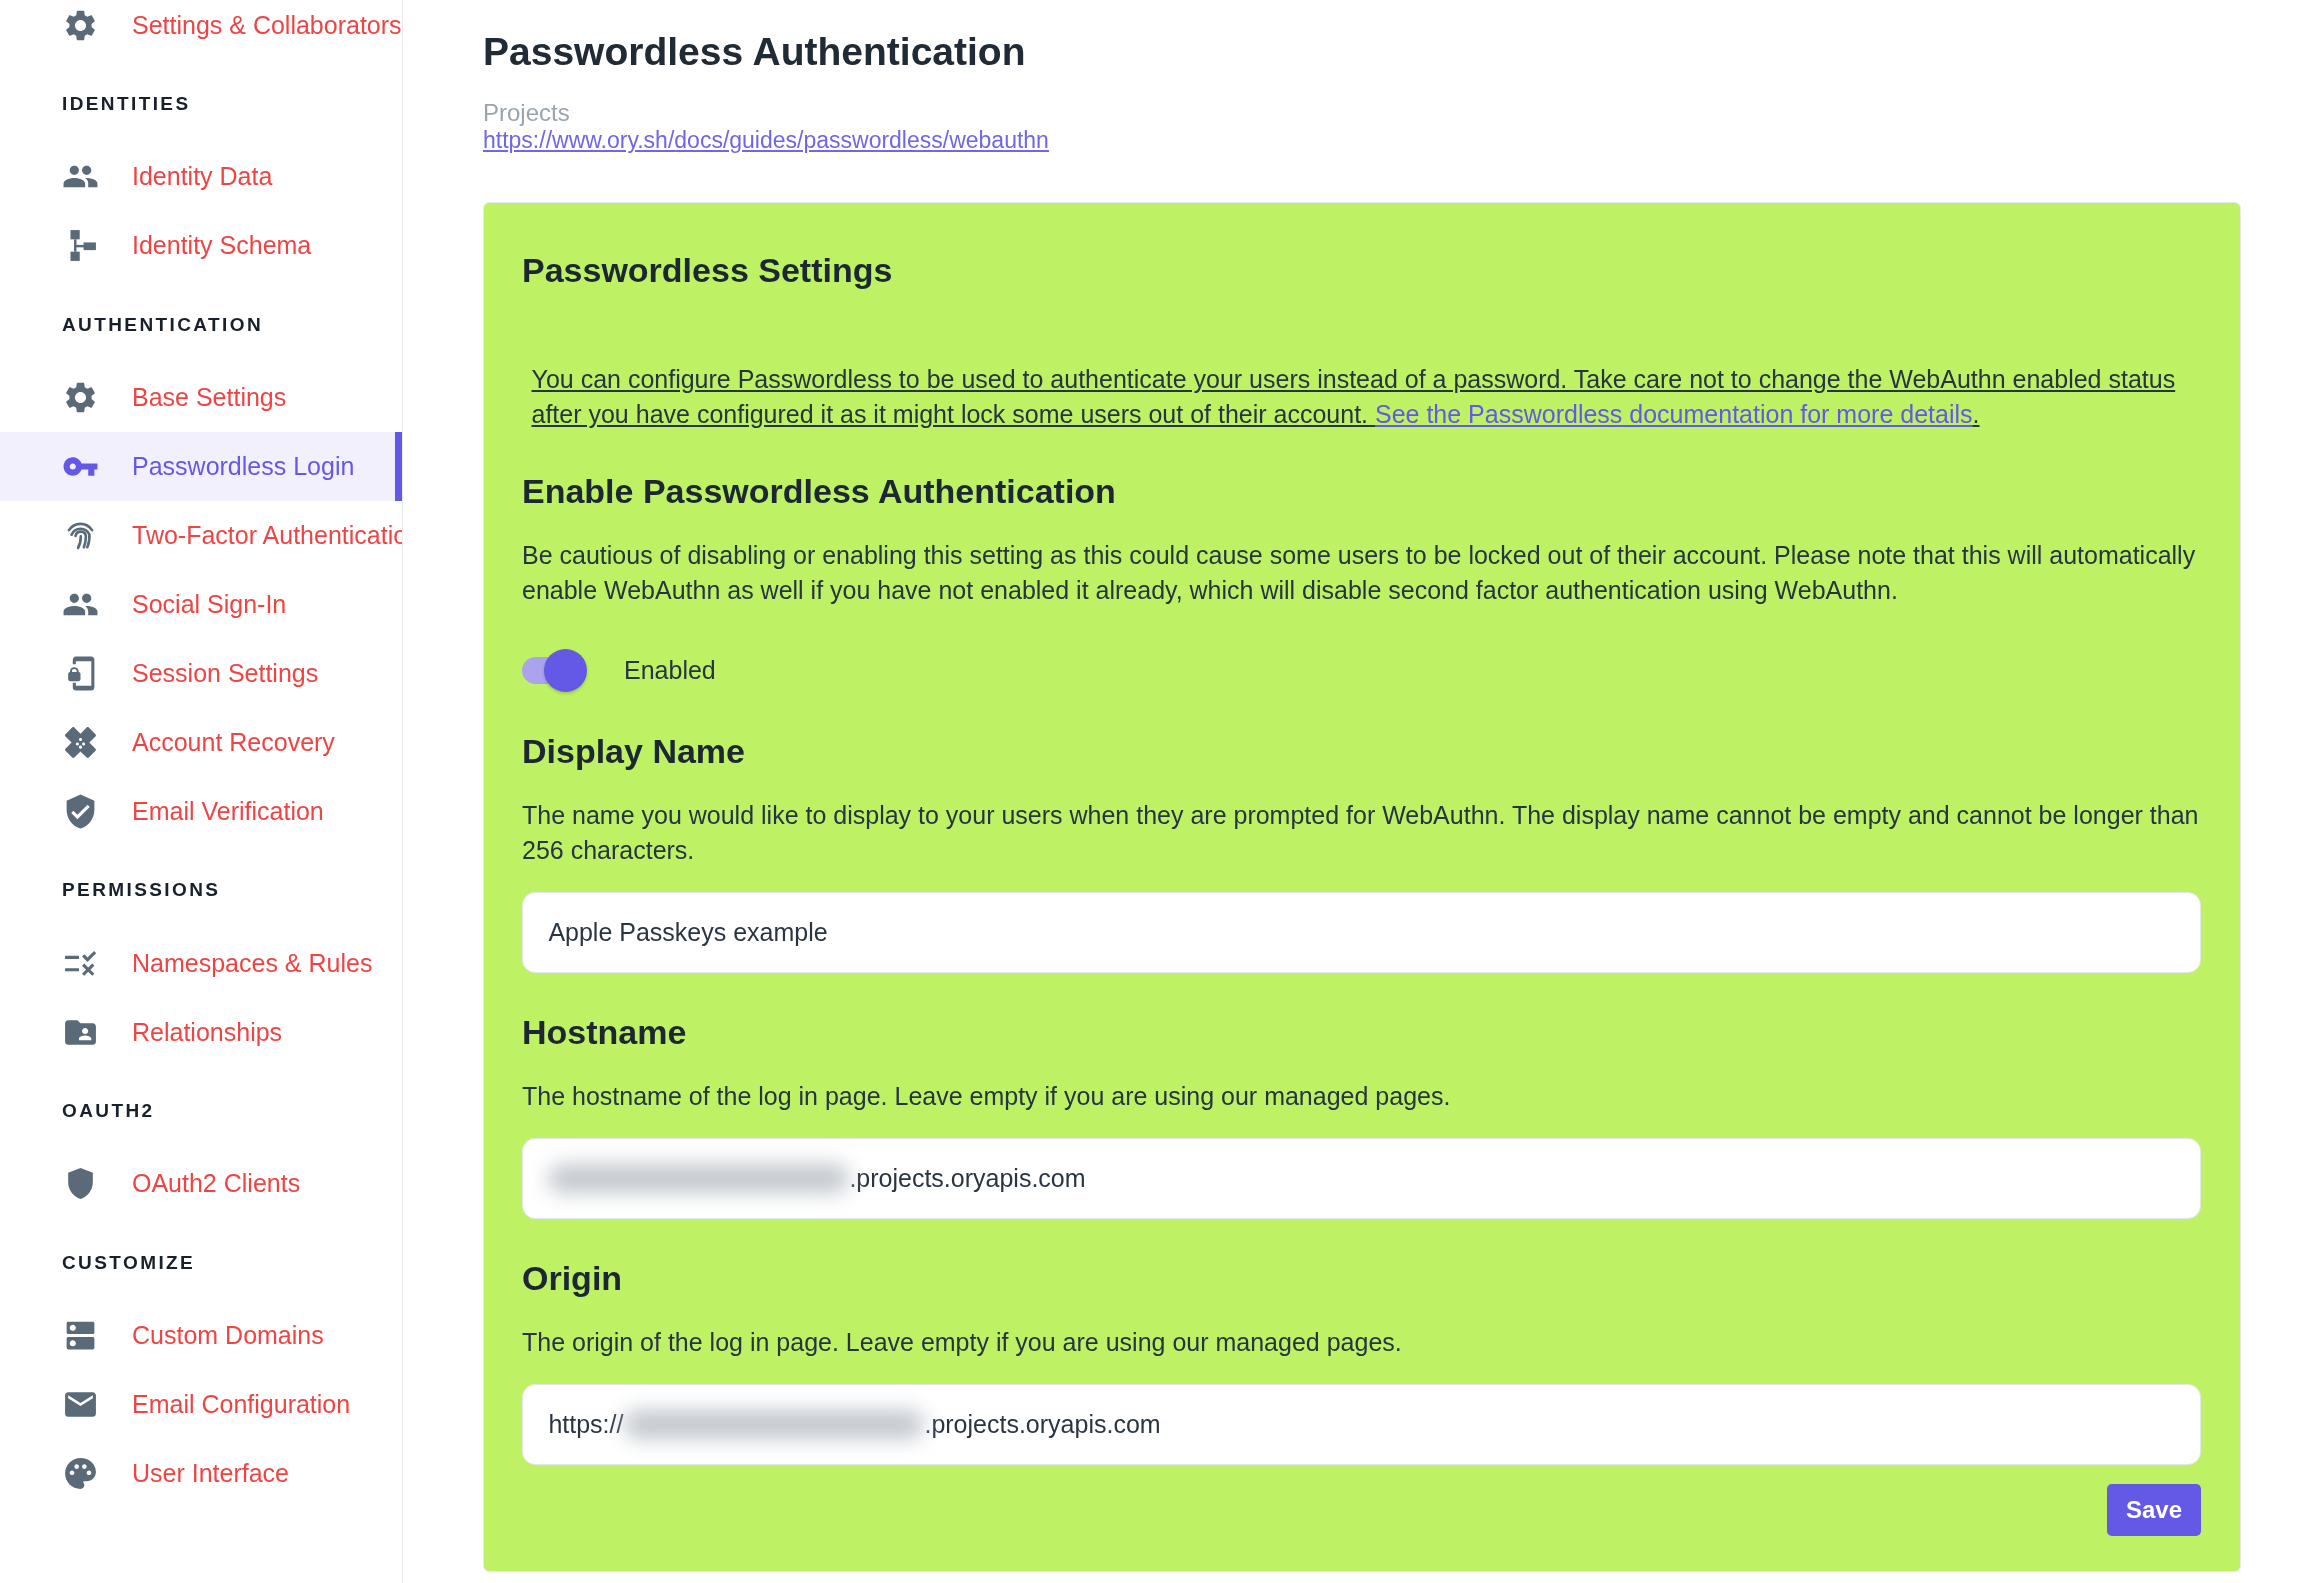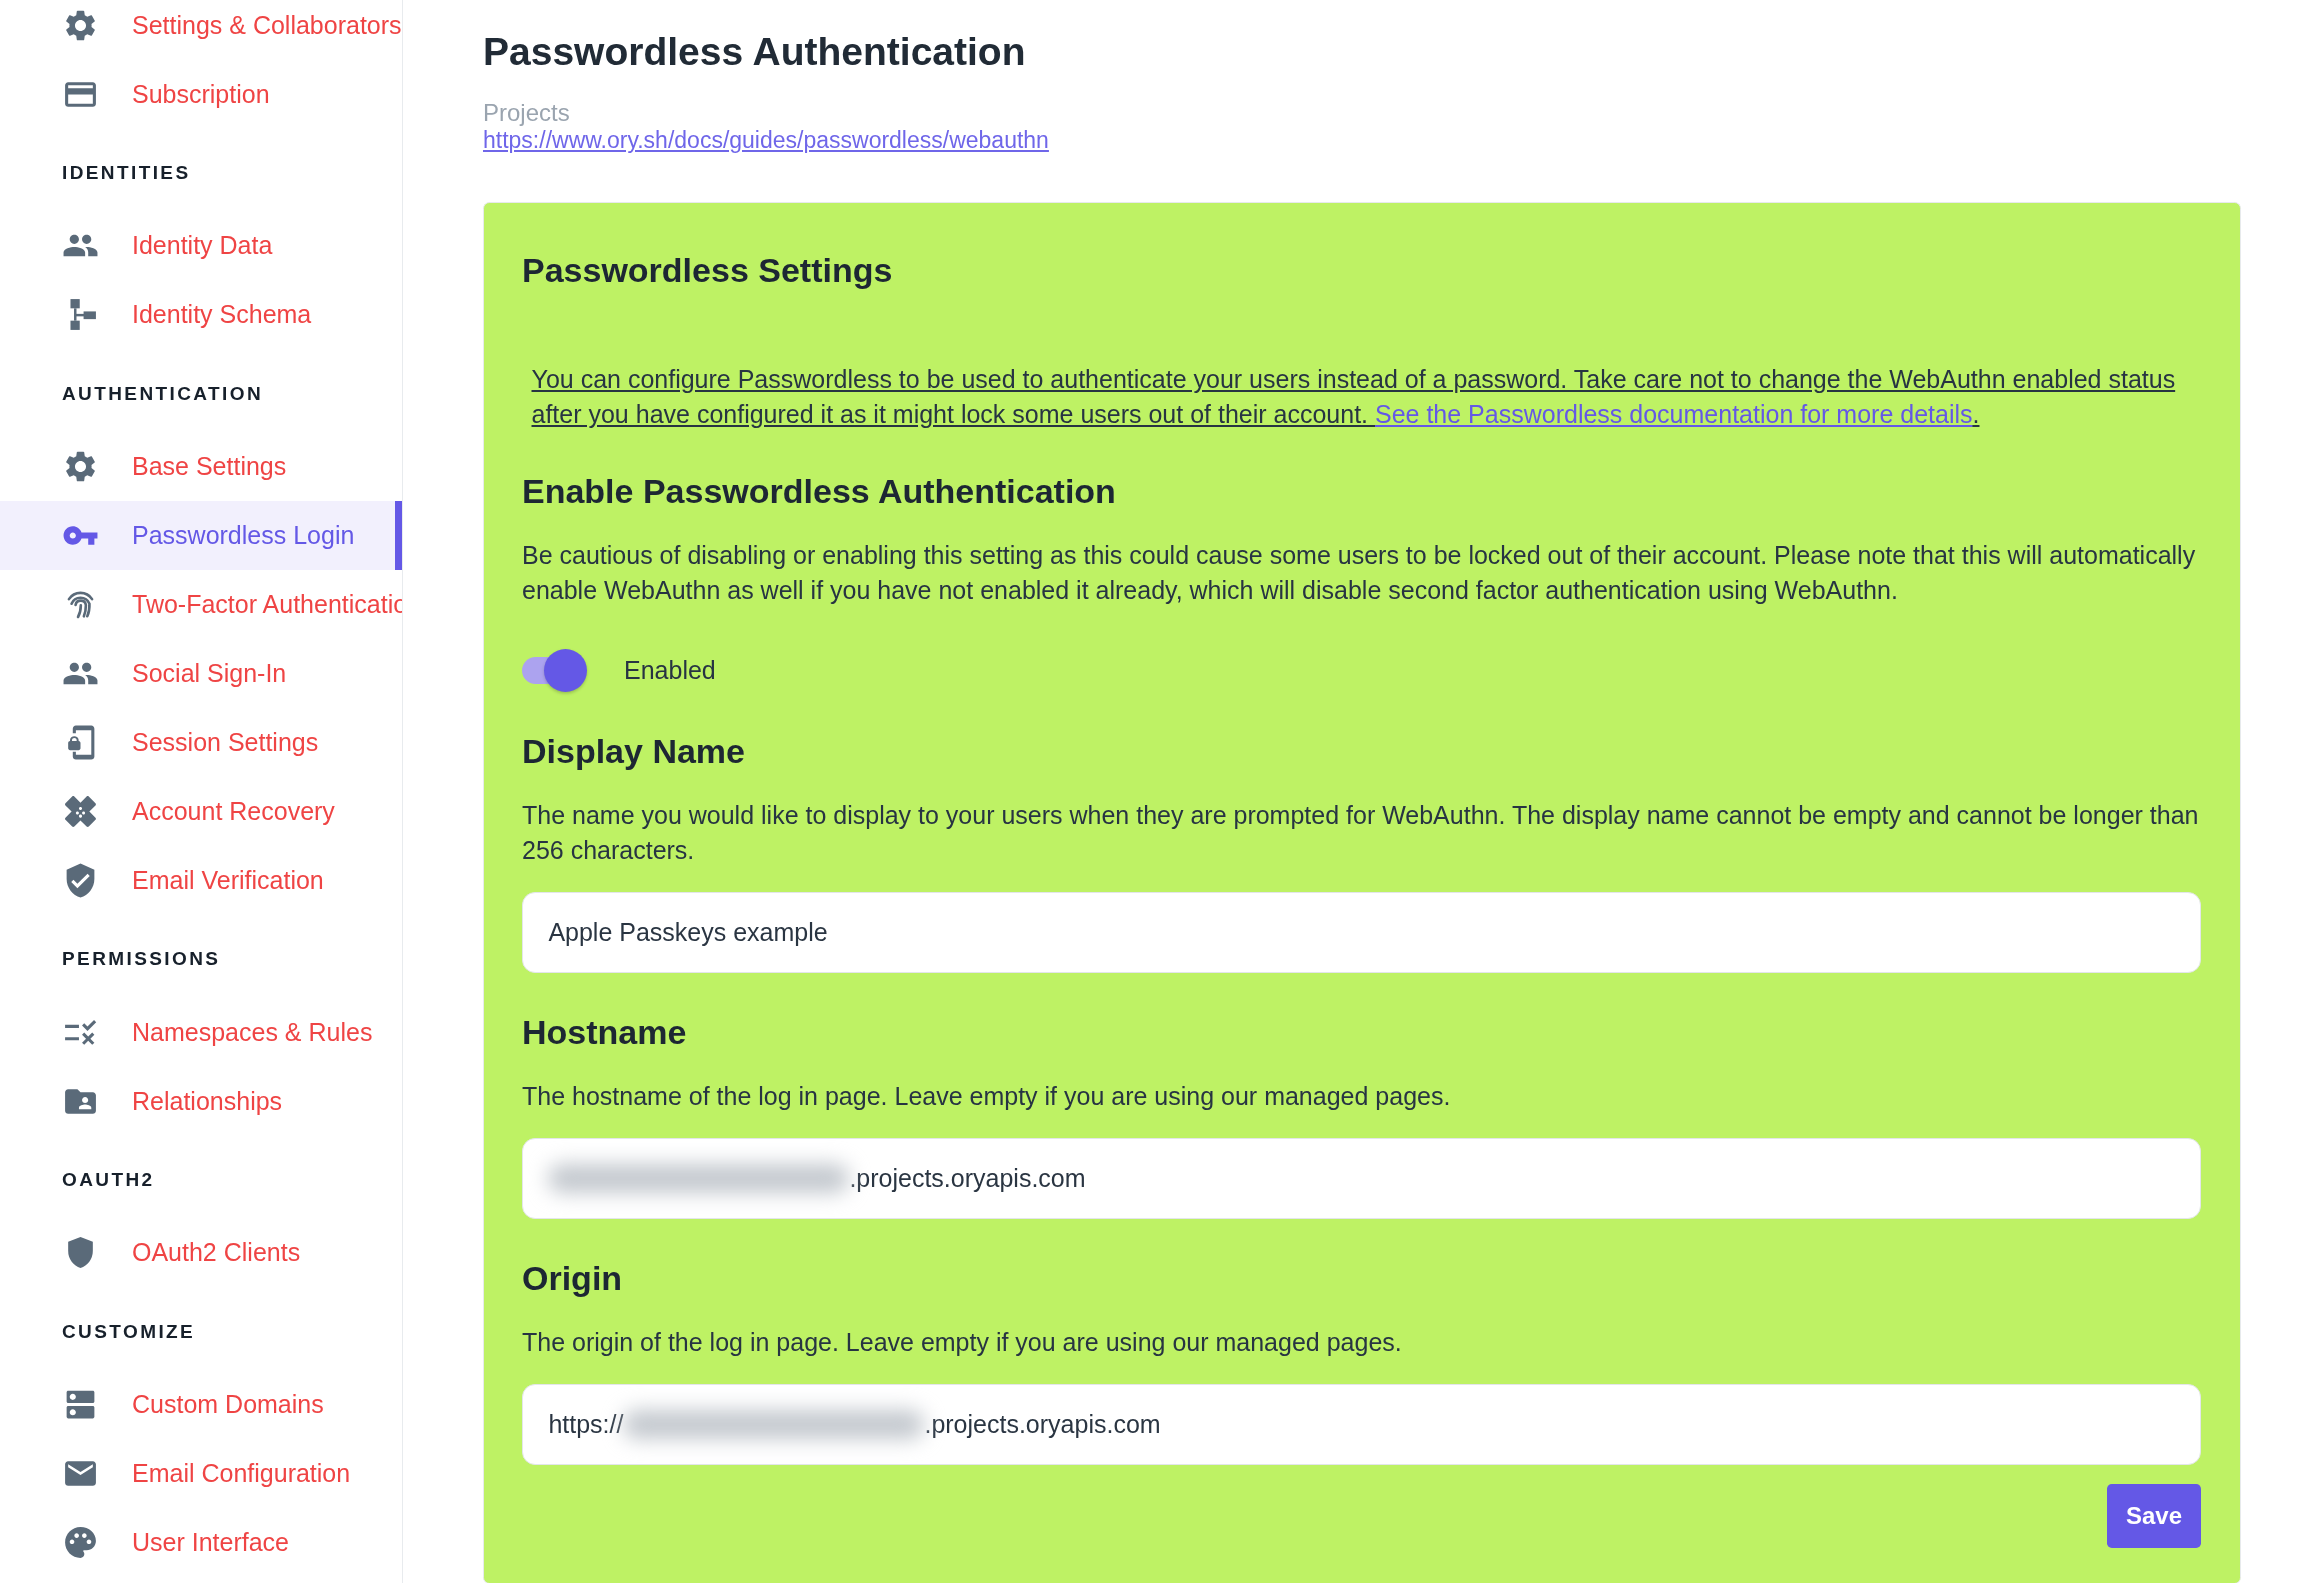--- a/index.html
+++ b/index.html
@@ -53,45 +53,37 @@
 
   
   .input-box{margin-top:24px;height:81px;box-sizing:border-box;border:1.6px solid #E3E6EA;
              border-radius:13px;background:#fff;display:flex;align-items:center;
              padding-left:25.4px;font-size:25px;color:#2A3542;cursor:text;}
   .blur{display:inline-block;width:301px;height:29px;border-radius:14.3px;background:#C3C8CE;
         filter:blur(10.3px);vertical-align:-6.4px;}
 
   
   .card-footer{margin-top:19px;display:flex;justify-content:flex-end;}
-  .save-btn{width:94px;height:64px;background:#6458E6;color:#fff;border:none;border-radius:4.8px;
+  .save-btn{width:94px;height:52px;background:#6458E6;color:#fff;border:none;border-radius:4.8px;
             font-family:inherit;font-size:24px;font-weight:bold;cursor:pointer;}
 </style>
 </head>
 <body>
 
 <div class="app">
 
   <nav class="sidebar">
     <div class="side-list" id="side-list">
         <div class="side-item">
           <span class="icn">
             <svg viewBox="0 0 24 24" fill="currentColor">
               <path d="M19.14 12.94c.04-.3.06-.61.06-.94 0-.32-.02-.64-.07-.94l2.03-1.58c.18-.14.23-.41.12-.61l-1.92-3.32c-.12-.22-.37-.29-.59-.22l-2.39.96c-.5-.38-1.03-.7-1.62-.94l-.36-2.54c-.04-.24-.24-.41-.48-.41h-3.84c-.24 0-.43.17-.47.41l-.36 2.54c-.59.24-1.13.57-1.62.94l-2.39-.96c-.22-.08-.47 0-.59.22L2.74 8.87c-.12.21-.08.47.12.61l2.03 1.58c-.05.3-.09.63-.09.94s.02.64.07.94l-2.03 1.58c-.18.14-.23.41-.12.61l1.92 3.32c.12.22.37.29.59.22l2.39-.96c.5.38 1.03.7 1.62.94l.36 2.54c.05.24.24.41.48.41h3.84c.24 0 .44-.17.47-.41l.36-2.54c.59-.24 1.13-.56 1.62-.94l2.39.96c.22.08.47 0 .59-.22l1.92-3.32c.12-.22.07-.47-.12-.61l-2.01-1.58zM12 15.6c-1.98 0-3.6-1.62-3.6-3.6s1.62-3.6 3.6-3.6 3.6 1.62 3.6 3.6-1.62 3.6-3.6 3.6z"></path>
             </svg>
           </span>
           <span class="lbl">Settings &amp; Collaborators</span>
-        </div>
-        <div class="side-item">
-          <span class="icn">
-            <svg viewBox="0 0 24 24" fill="currentColor">
-              <path d="M20 4H4c-1.11 0-1.99.89-1.99 2L2 18c0 1.11.89 2 2 2h16c1.11 0 2-.89 2-2V6c0-1.11-.89-2-2-2zm0 14H4v-6h16v6zm0-10H4V6h16v2z"></path>
-            </svg>
-          </span>
-          <span class="lbl">Subscription</span>
         </div>
         <div class="side-header">IDENTITIES</div>
         <div class="side-item">
           <span class="icn">
             <svg viewBox="0 0 24 24" fill="currentColor">
               <path d="M16 11c1.66 0 2.99-1.34 2.99-3S17.66 5 16 5c-1.66 0-3 1.34-3 3s1.34 3 3 3zm-8 0c1.66 0 2.99-1.34 2.99-3S9.66 5 8 5C6.34 5 5 6.34 5 8s1.34 3 3 3zm0 2c-2.33 0-7 1.17-7 3.5V19h14v-2.5c0-2.33-4.67-3.5-7-3.5zm8 0c-.29 0-.62.02-.97.05 1.16.84 1.97 1.97 1.97 3.45V19h6v-2.5c0-2.33-4.67-3.5-7-3.5z"></path>
             </svg>
           </span>
           <span class="lbl">Identity Data</span>
         </div>

